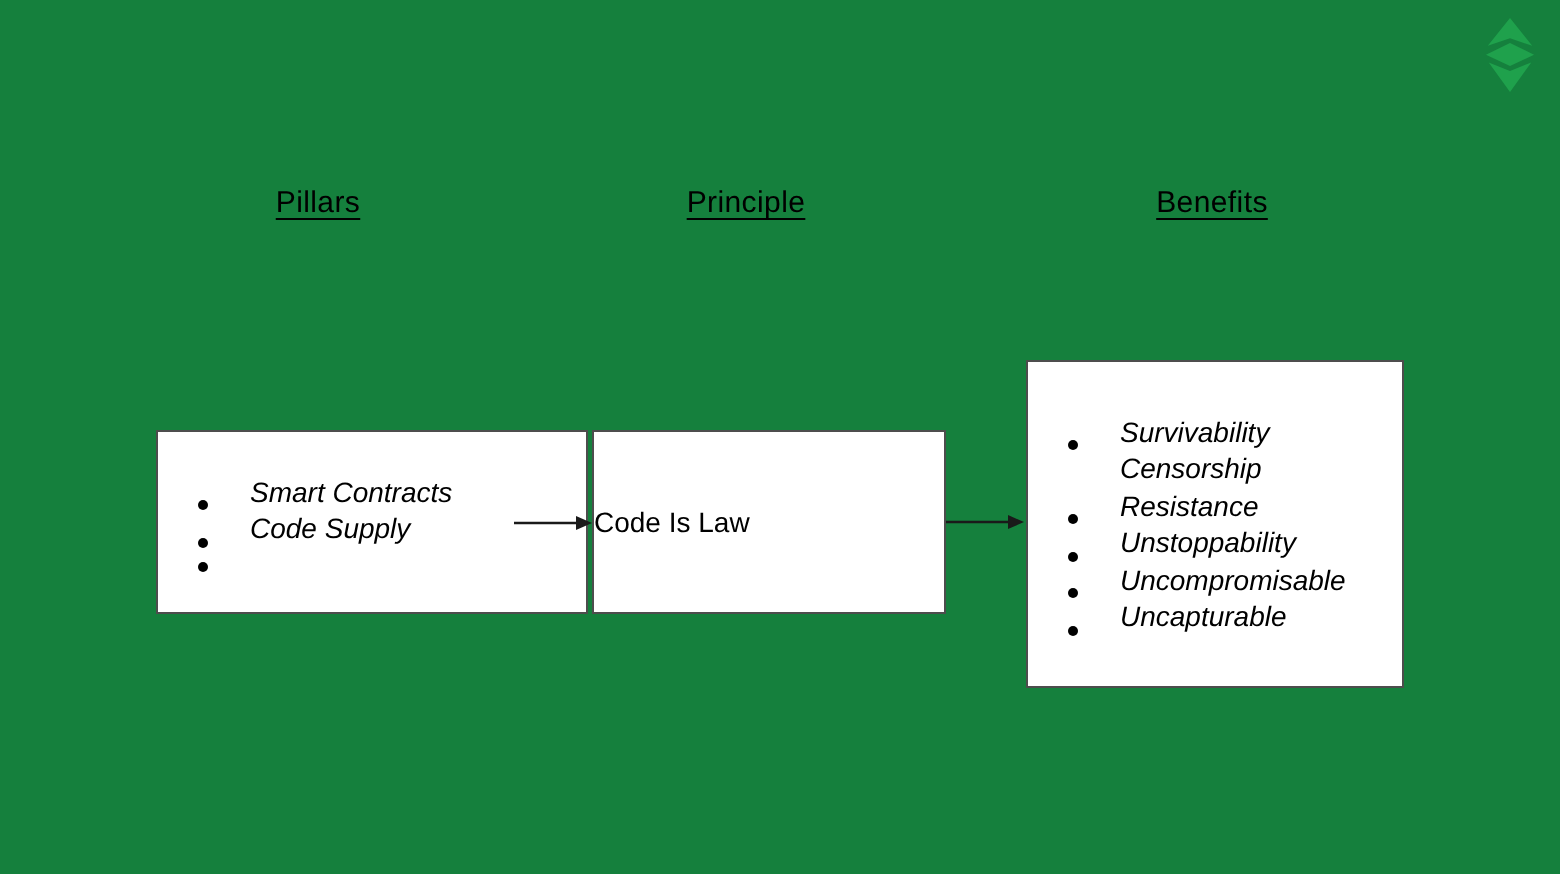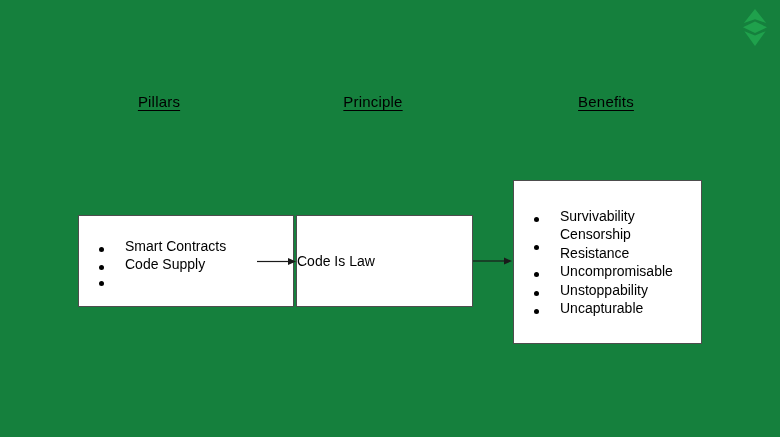--- a/index.html
+++ b/index.html
@@ -59,21 +59,22 @@
   .box-benefits  { left: 513px; top: 180px; width: 189px; height: 164px; }
 
   .bullet-list {
     list-style: none;
     width: 100%;
     padding-left: 20px;
     padding-right: 8px;
   }
   .bullet-list li {
     display: flex;
-    align-items: center;
+    align-items: flex-end;
+    font-style: italic;
   }
   .dot {
     flex: 0 0 auto;
     width: 5px;
     height: 5px;
     border-radius: 50%;
     background: #000000;
     margin-top: 7px;
     margin-right: 21px;
   }
@@ -130,25 +131,25 @@
       <li>
         <span class="dot"></span>
         <span class="li-text">Survivability</span>
       </li>
       <li>
         <span class="dot"></span>
         <span class="li-text">Censorship Resistance</span>
       </li>
       <li>
         <span class="dot"></span>
-        <span class="li-text">Uncompromisable</span>
+        <span class="li-text">Unstoppability</span>
       </li>
       <li>
         <span class="dot"></span>
-        <span class="li-text">Unstoppability</span>
+        <span class="li-text">Uncompromisable</span>
       </li>
       <li>
         <span class="dot"></span>
         <span class="li-text">Uncapturable</span>
       </li>
     </ul>
   </div>
 
   <svg class="connectors" viewBox="0 0 780 437" aria-hidden="true">
     <g>

